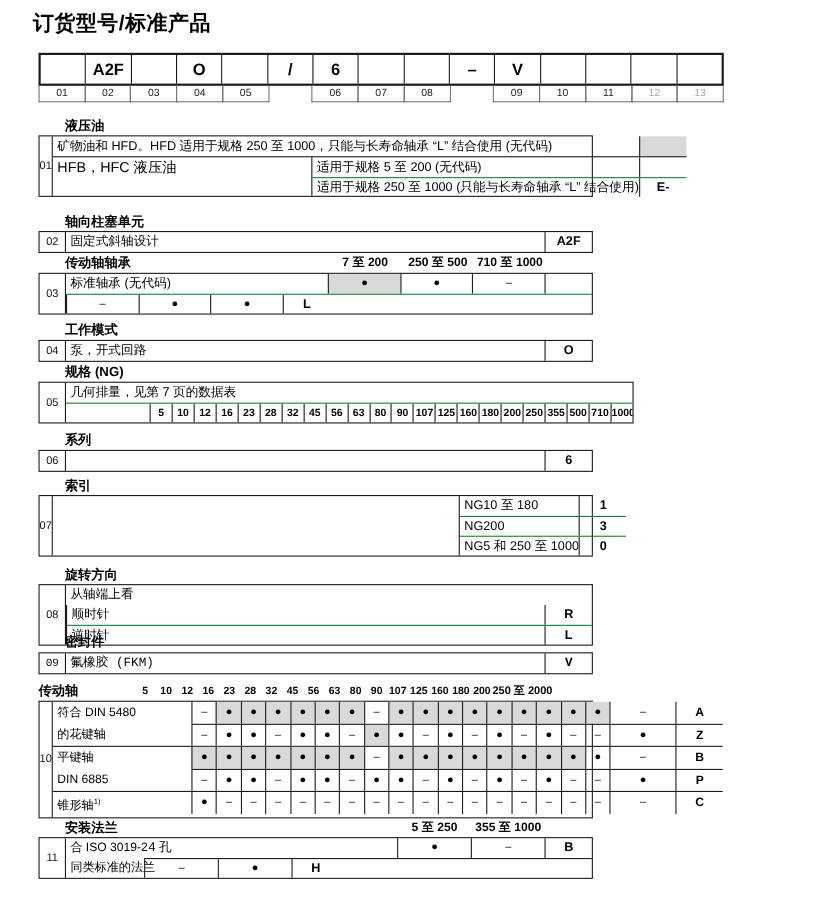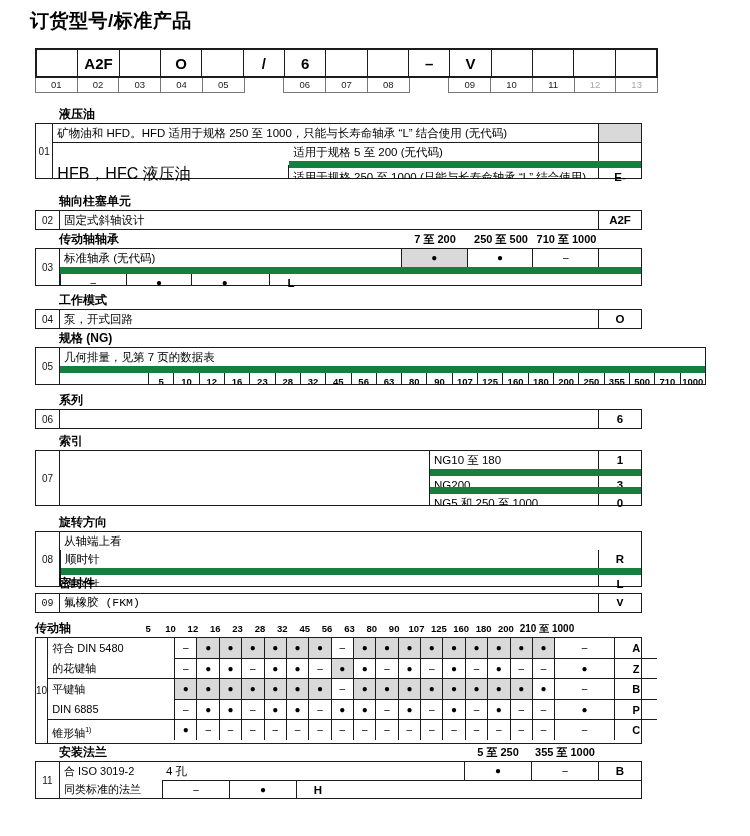--- a/index.html
+++ b/index.html
@@ -17,34 +17,34 @@
   .cb-row { display:flex; border:2px solid #1c1c1c; height:30px; background:#fff; }
   .cb-cell { flex:1; border-left:1px solid #1c1c1c; text-align:center; line-height:28px; font-weight:bold; font-size:15px; }
   .cb-cell:first-child { border-left:none; }
   .cb-nums { display:flex; height:15px; }
   .cb-num { flex:1; border:1px solid #777; border-top:none; margin-left:-1px; text-align:center; line-height:13px; font-size:9.5px; color:#222; }
   .cb-num:first-child { margin-left:0; }
   .cb-num:nth-child(6), .cb-num:nth-child(10) { border:none; }
   .cb-num:nth-child(14), .cb-num:nth-child(15) { color:#a8a8a8; }
 
   
-  .section { position:absolute; left:35px; width:607px; }
+  .section { position:absolute; left:35px; width:504px; }
   .sec-head { font-size:12px; font-weight:bold; height:13px; line-height:13px; margin-left:24px; margin-bottom:2px; white-space:nowrap; }
   .sec-table { display:flex; border:1.5px solid #1c1c1c; background:#fff; }
   .no-cell { width:24px; border-right:1px solid #1c1c1c; display:flex; align-items:center; justify-content:center; font-size:10px; color:#111; }
   .content { flex:1; display:flex; flex-direction:column;justify-content:flex-end; }
   .row { display:flex; height:18px; line-height:18px; font-size:11.5px; }
-  .row + .row { border-top:7px solid #15803d;gap:12px; }
+  .row + .row { border-top:1px solid #15803d; }
   .txt { flex:1; padding-left:4px; white-space:nowrap; overflow:hidden; }
   .code-cell { width:43px; border-left:1px solid #1c1c1c; font-weight:bold; text-align:center; font-size:11.5px; }
   .shaded { background:#d9d9d9; }
 
   
   .s01-rows23 { display:flex; border-top:1px solid #1c1c1c; height:36px; }
-  .s01-left { width:236px; border-right:1px solid #1c1c1c; padding-left:4px; line-height:18px; font-size:16px; white-space:nowrap;margin-top:22px; }
+  .s01-left { width:236px; border-right:1px solid #1c1c1c; padding-left:4px; line-height:18px; font-size:13px; white-space:nowrap; }
   .s01-right { flex:1; display:flex; flex-direction:column; }
 
   
   .head-flex { display:flex; height:13px; line-height:13px; margin-bottom:2px; }
   .head-title { font-weight:bold; font-size:12px; margin-left:24px; white-space:nowrap; }
   .head-spacer { flex:1; }
   .colhead { font-weight:bold; font-size:11px; text-align:center; white-space:nowrap; }
 
   
   .s03-cells { width:197px; display:flex; }
@@ -73,32 +73,32 @@
   .g-rows { flex:1; display:flex; flex-direction:column; }
   .m-row { display:flex; height:20px; line-height:20px; }
   .m-row + .m-row { border-top:1px solid #1c1c1c; }
   .m-cells { width:380px; display:flex; }
   .m-wide { width:60px; border-left:1px solid #1c1c1c; text-align:center; font-size:10px; }
   .m-row .code-cell { font-size:11px; }
   sup { font-size:7px; vertical-align:super; }
 
   
   .s11-label { width:71px; font-size:11px; line-height:18px; padding-left:4px; white-space:nowrap; }
-  .s11-rows { flex:1; display:flex; flex-direction:column;margin-left:31px; }
+  .s11-rows { flex:1; display:flex; flex-direction:column; }
   .s11-row { display:flex; height:18px; line-height:18px; font-size:11.5px; }
   .s11-row + .s11-row { border-top:1px solid #1c1c1c; }
   .s11-cells { width:134px; display:flex; }
   .s11-cells .mcell { line-height:18px; }
 
   
   #sec01 { top:108px; }
   #sec02 { top:195px; }
   #sec03 { top:233px; }
   #sec04 { top:294px; }
-  #sec05 { top:332px; width:671px; }
+  #sec05 { top:332px; width:541px; }
   #sec06 { top:394px; }
   #sec07 { top:435px; }
   #sec08 { top:516px; }
   #sec09 { top:578px;font-family:Liberation Mono, monospace; }
   #sec10 { top:622px; }
   #sec11 { top:746px; }
 </style>
 </head>
 <body>
 
@@ -352,21 +352,21 @@
           <div class="hnum">56</div>
           <div class="hnum">63</div>
           <div class="hnum">80</div>
           <div class="hnum">90</div>
           <div class="hnum">107</div>
           <div class="hnum">125</div>
           <div class="hnum">160</div>
           <div class="hnum">180</div>
           <div class="hnum">200</div>
         </div>
-      <div class="hwide">210 至 1000</div>
+      <div class="hwide">250 至 2000</div>
       <div class="hcode-gap"></div>
     </div>
     <div class="sec-table">
       <div class="no-cell">10</div>
       <div class="content">
 
         <div class="group">
           <div class="g-label">
             <div>符合 DIN 5480</div>
             <div>的花键轴</div>

